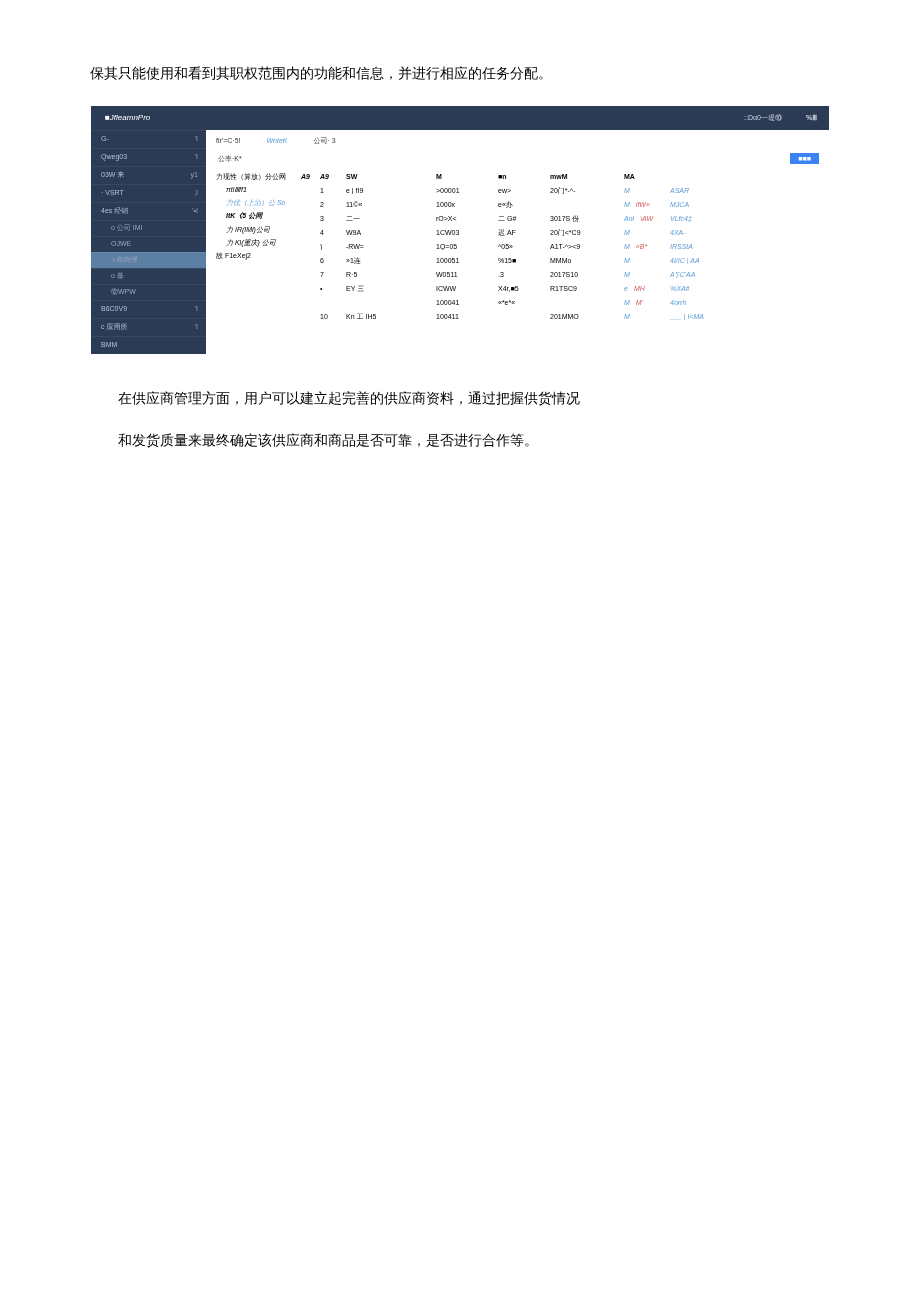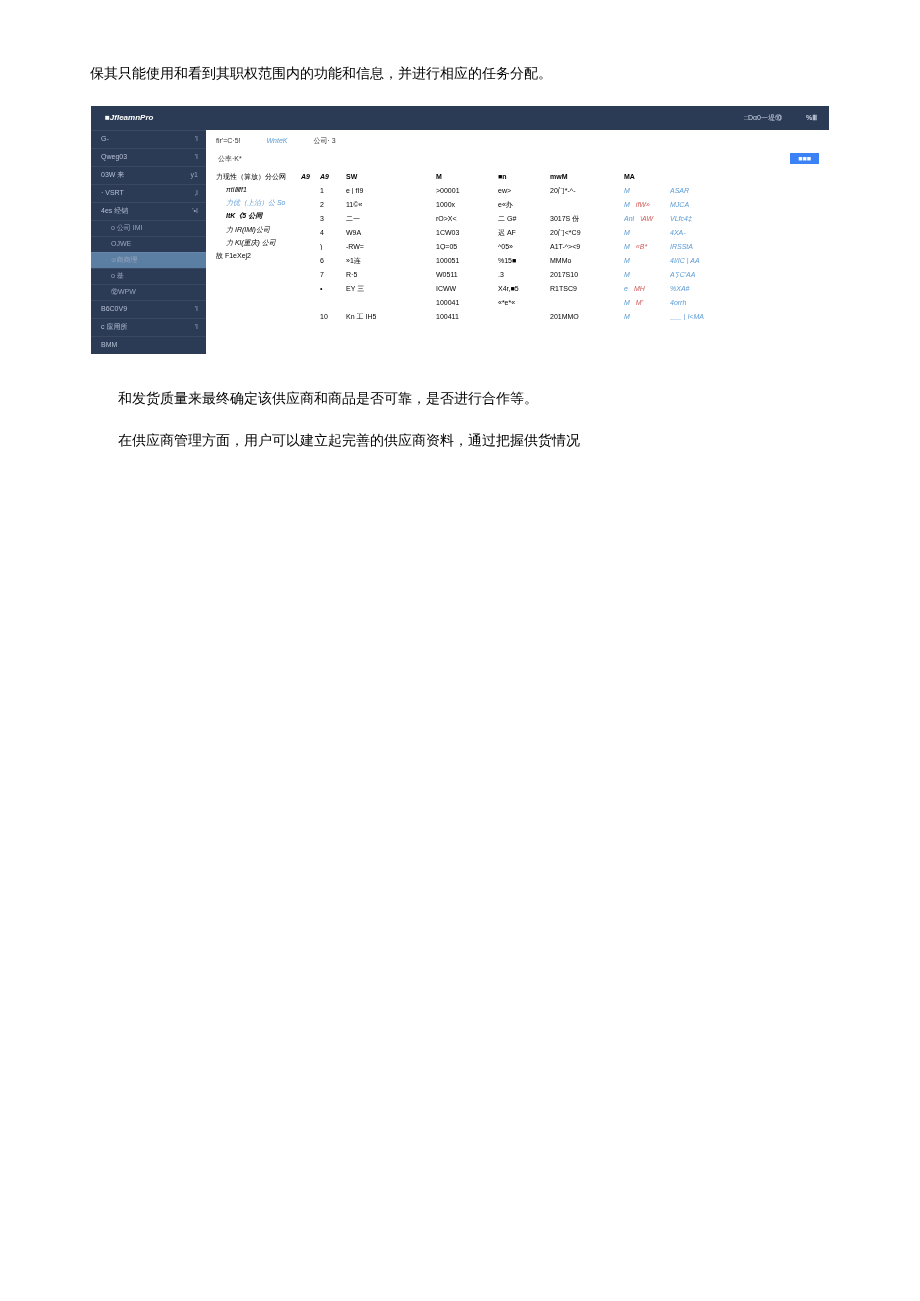--- a/index.html
+++ b/index.html
@@ -42,21 +42,21 @@
       background: #2b3a55;
       color: #c8d0df;
       display: flex;
       flex-direction: column;
     }
     .brand {
       height: 24px;
       line-height: 24px;
       padding-left: 14px;
       font-size: 8px;
-      font-weight: 700;
+      font-weight: 400;
       color: #fff;
       font-style: italic;
     }
     .side-item {
       height: 18px;
       line-height: 18px;
       padding: 0 8px 0 10px;
       display: flex;
       justify-content: space-between;
       align-items: center;
@@ -424,15 +424,15 @@
                     <div><span class="op-action">___  |  I&lt;MA</span></div>
                   </div>
                 </div>
             </div>
           </div>
         </div>
       </div>
     </div>
   </div>
 
+  <p class="para indent">在供应商管理方面，用户可以建立起完善的供应商资料，通过把握供货情况</p>
   <p class="para indent">和发货质量来最终确定该供应商和商品是否可靠，是否进行合作等。</p>
-  <p class="para indent">在供应商管理方面，用户可以建立起完善的供应商资料，通过把握供货情况</p>
 </div>
 
 </body></html>

